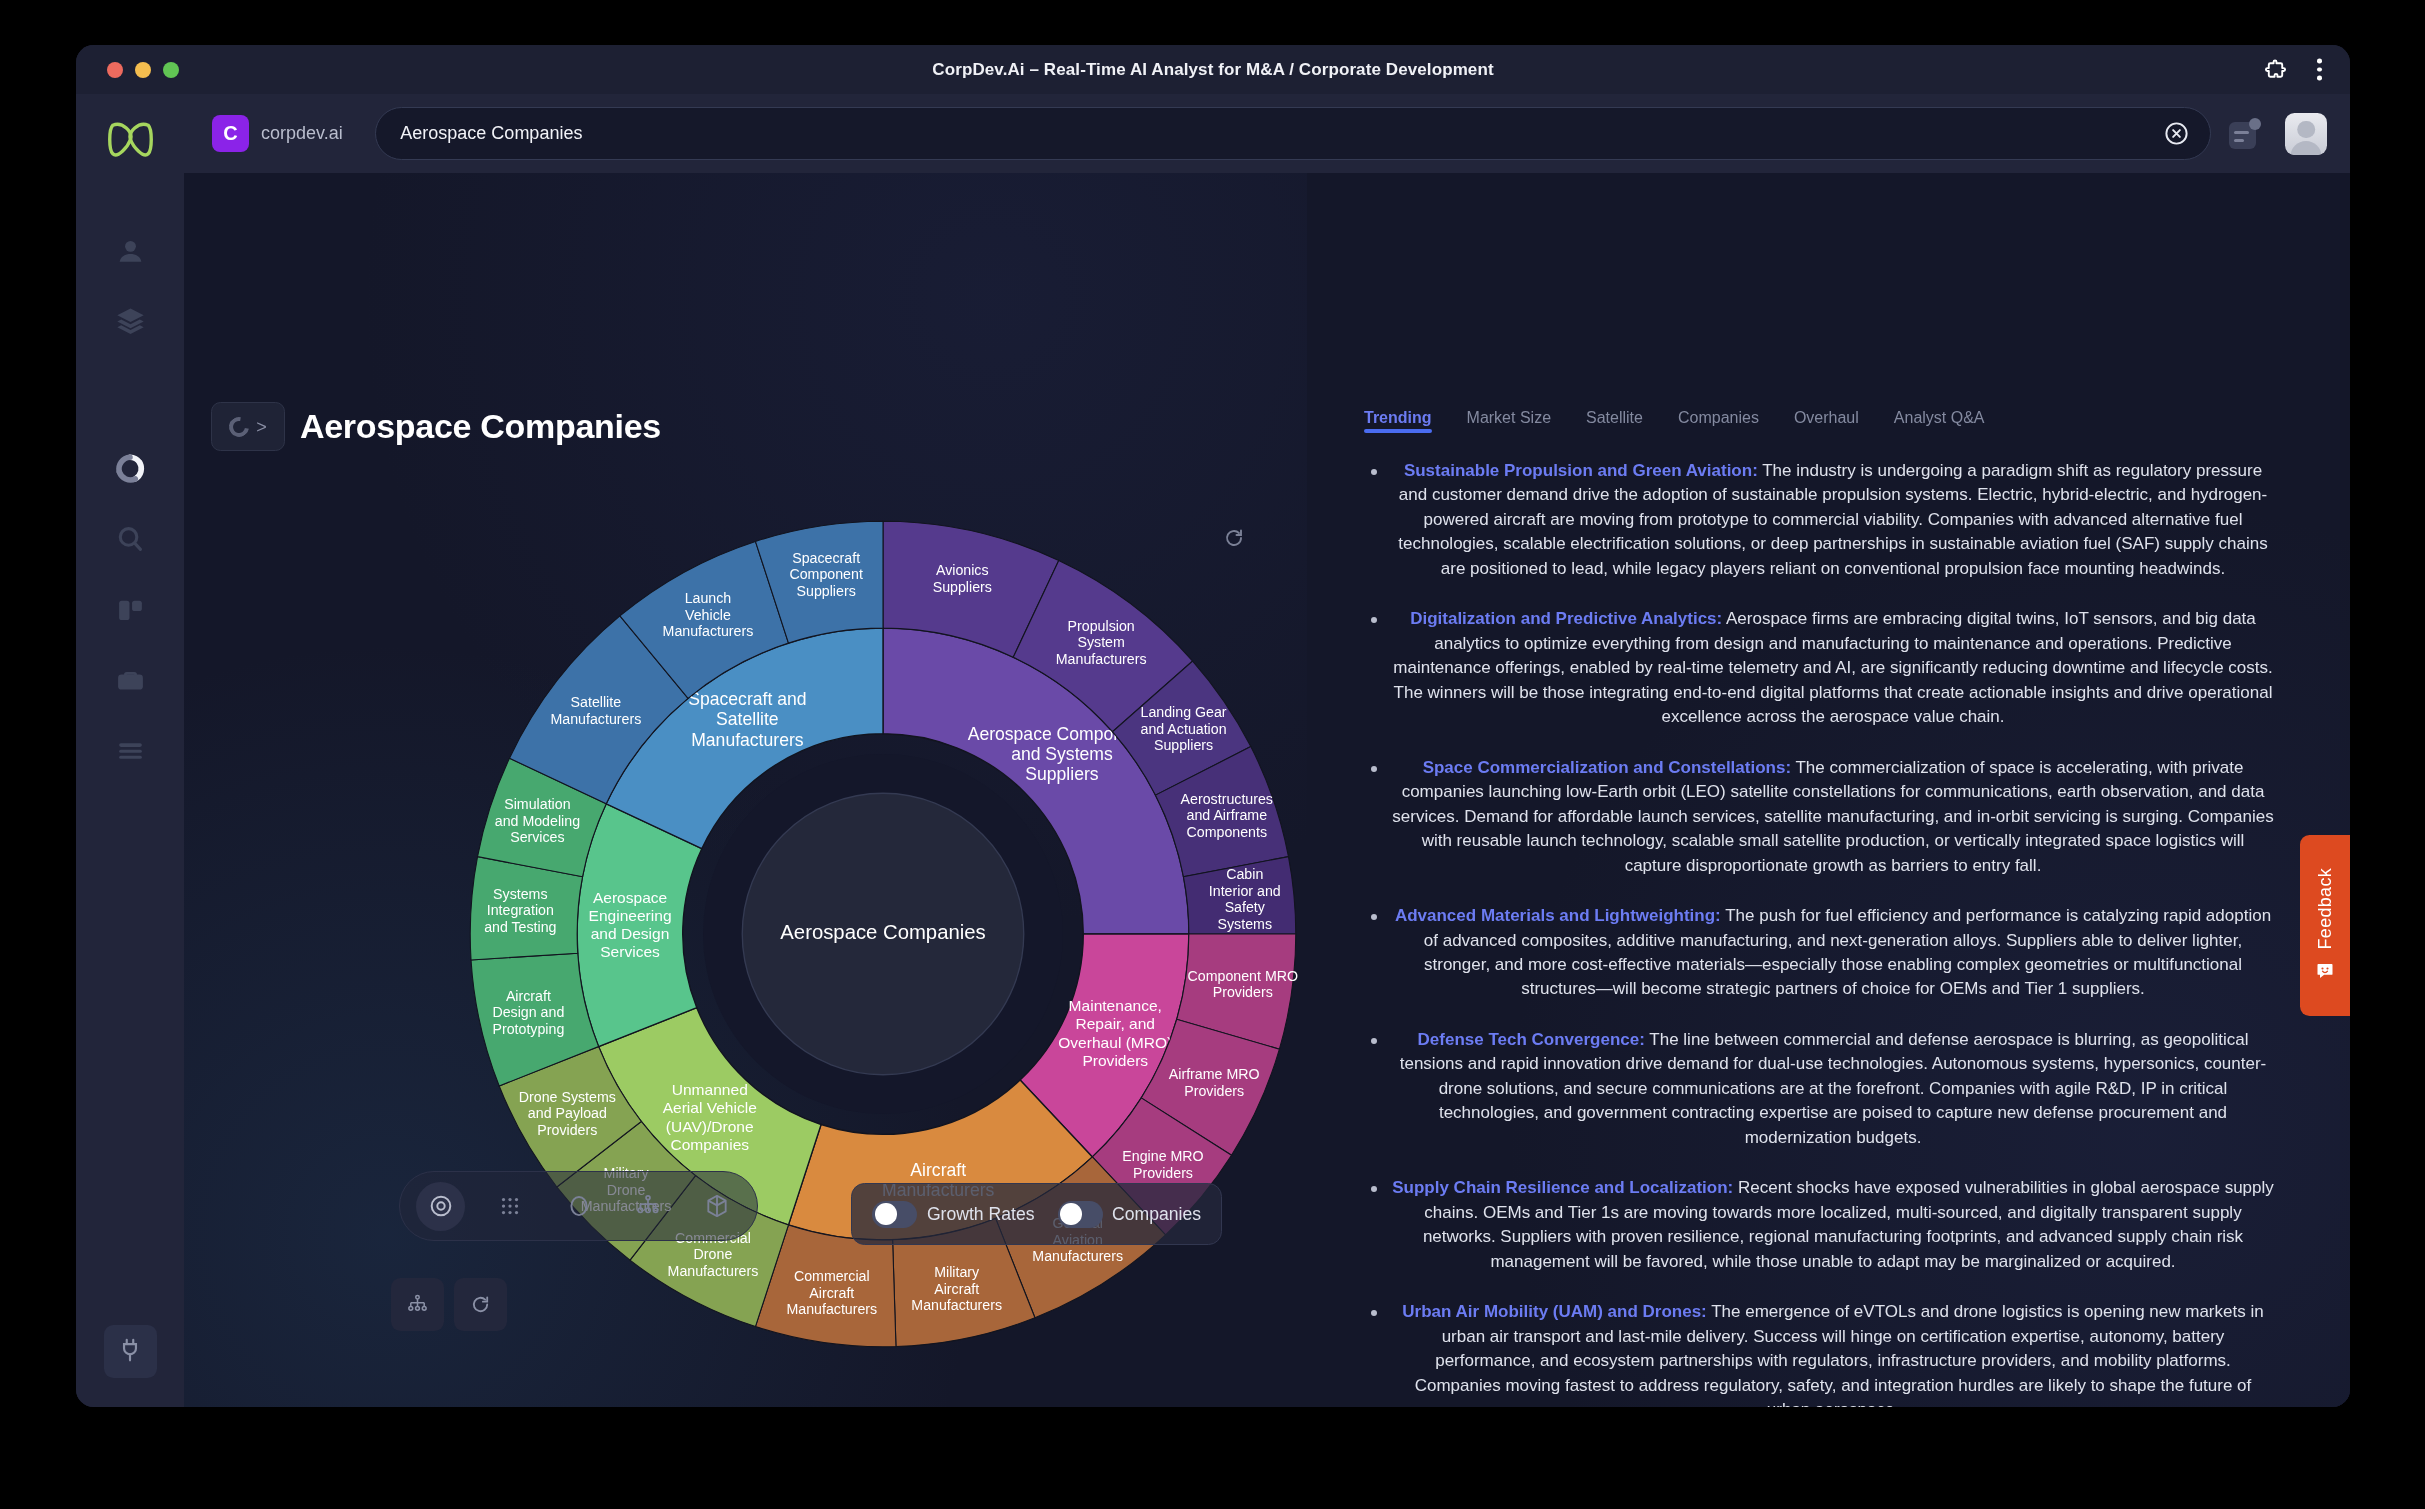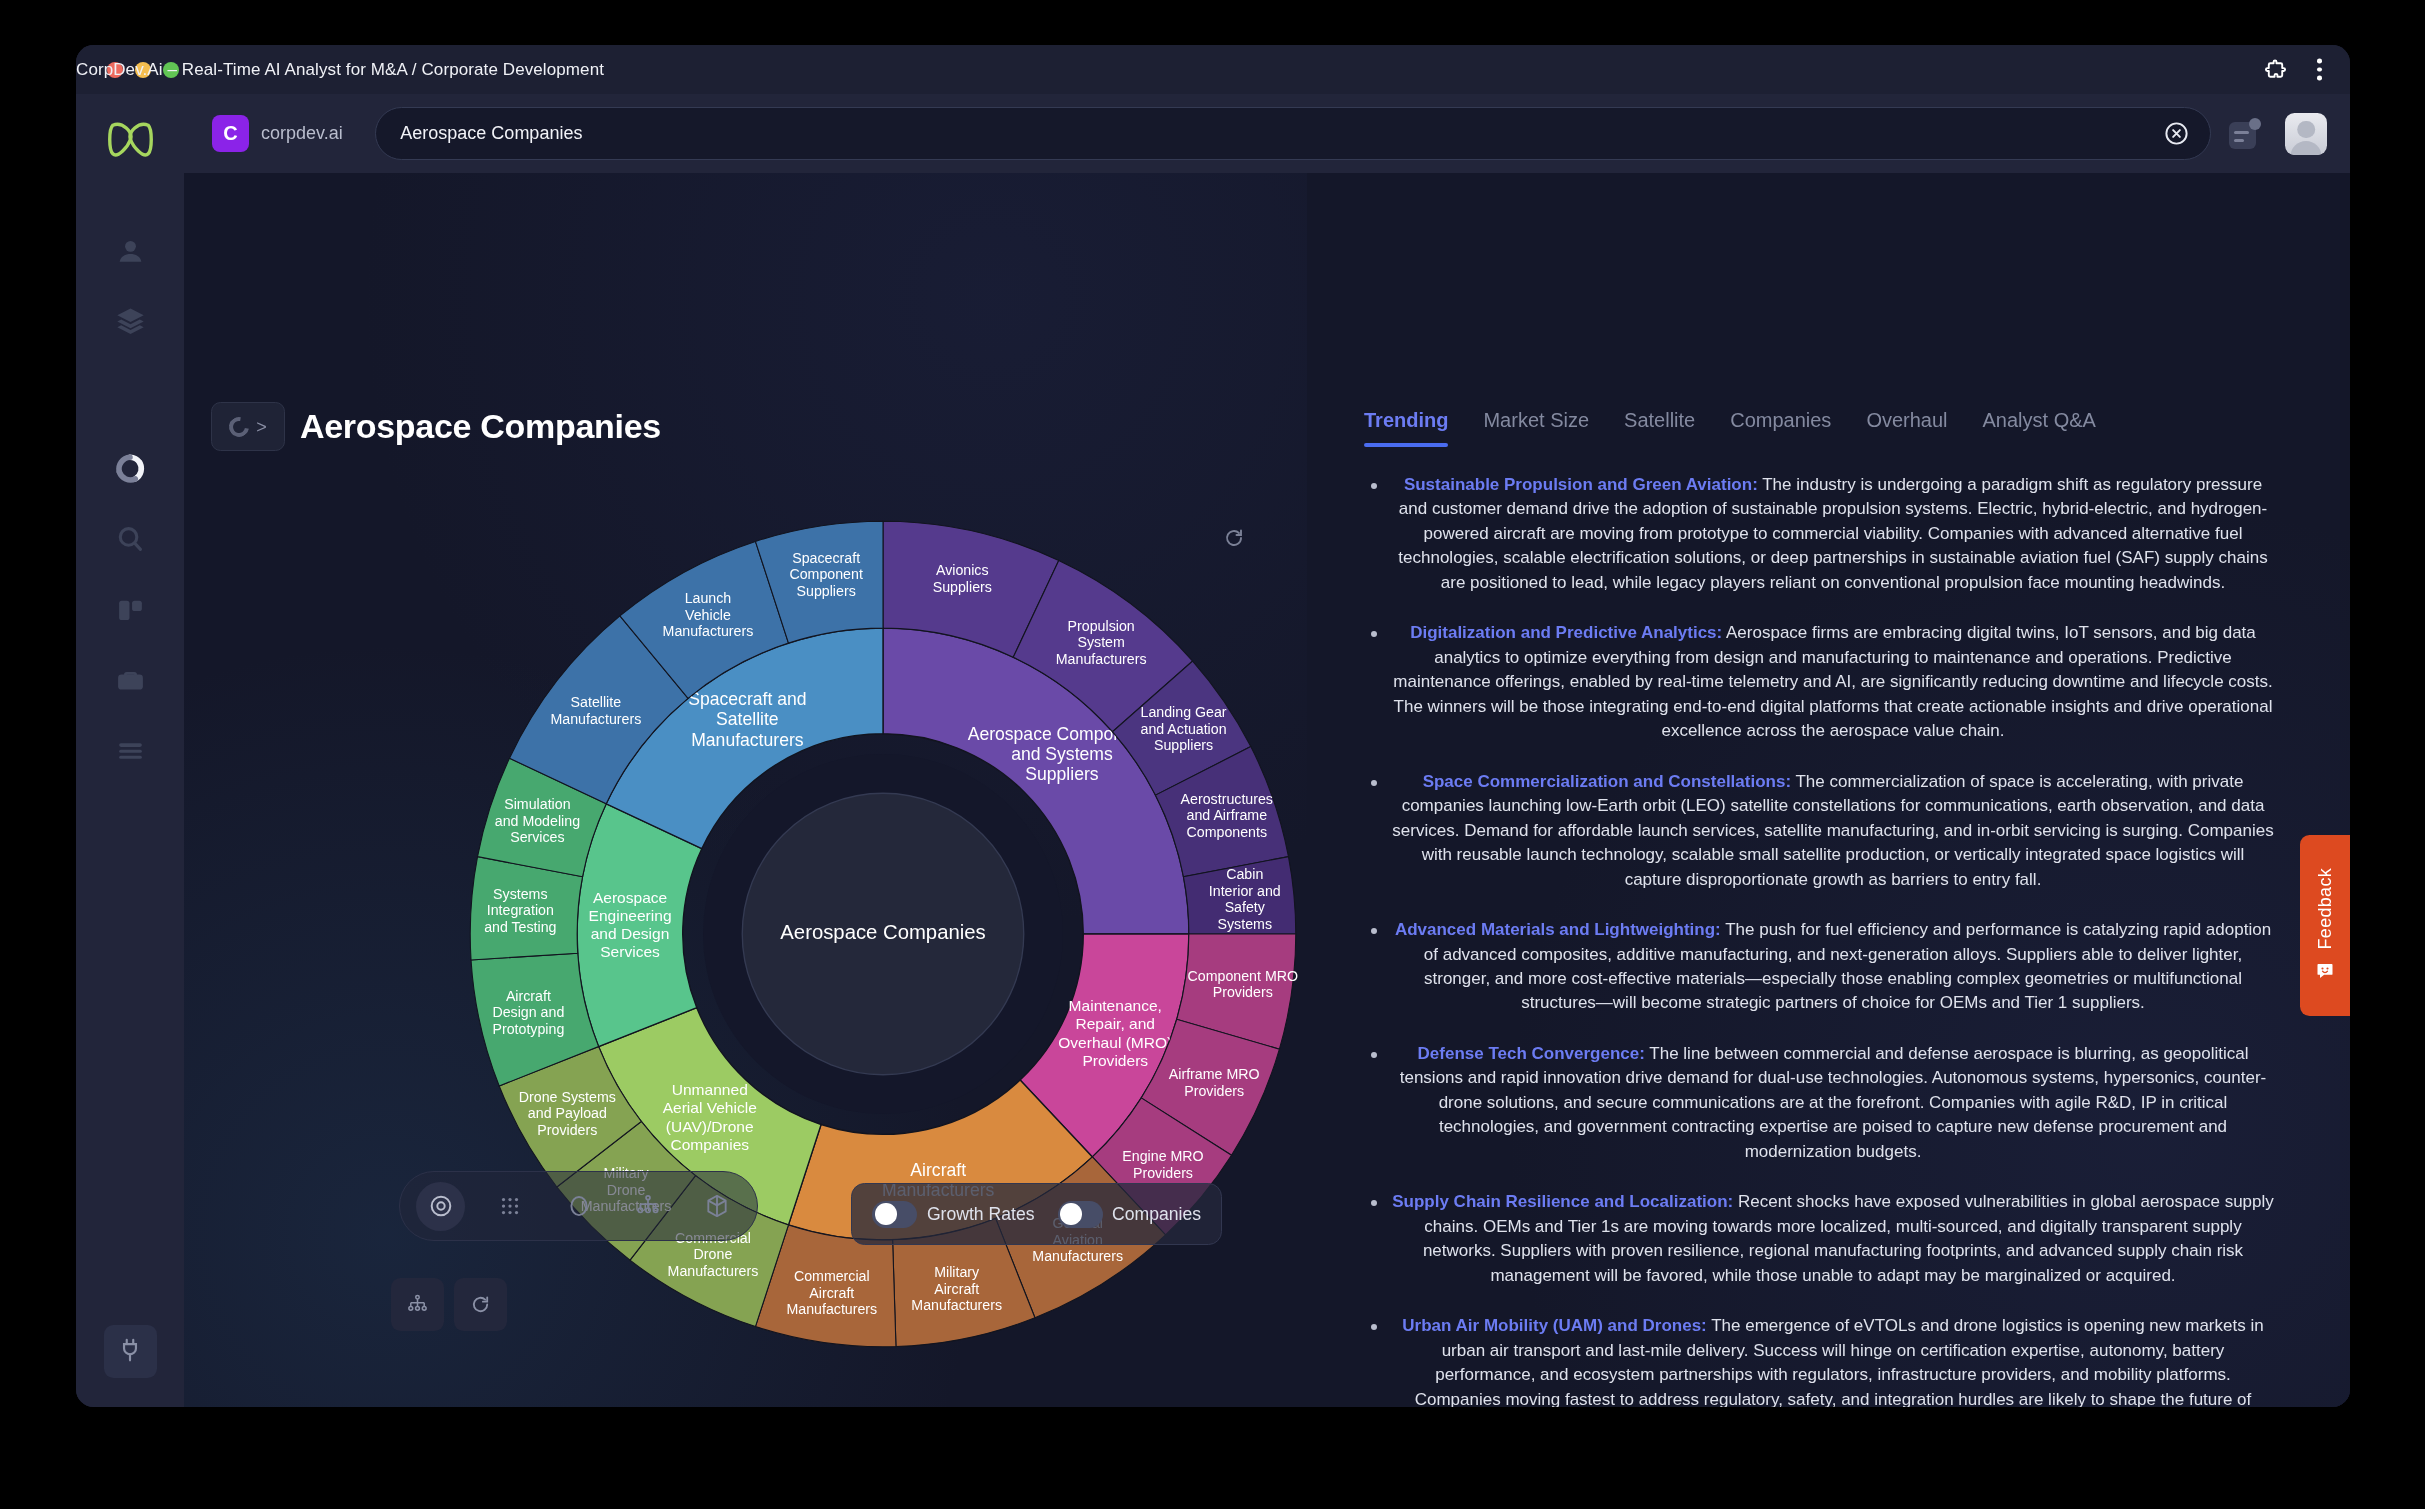--- a/index.html
+++ b/index.html
@@ -19,22 +19,22 @@
   }
   
   .titlebar{
     position:relative; height:49px; background:#1d2033;
     display:flex; align-items:center;
   }
   .traffic{ position:absolute; left:31px; top:50%; transform:translateY(-50%); display:flex; gap:12px; }
   .dot{ width:16px; height:16px; border-radius:50%; }
   .dot.r{ background:#ed6a5e; } .dot.y{ background:#f4bd4f; } .dot.g{ background:#61c554; }
   .win-title{
-    position:absolute; left:0; right:0; 
-    font-size:17px; color:#f0f1f6; letter-spacing:0.1px;
+    position:absolute; left:0; right:0; text-align:center;
+    font-size:17px; color:#f0f1f6; letter-spacing:0.1px;font-weight:bold;
   }
   .win-right{ position:absolute; right:28px; top:50%; transform:translateY(-50%); display:flex; align-items:center; gap:30px; }
   .ext-icon svg{ display:block; }
   .kebab{ display:flex; flex-direction:column; gap:4px; align-items:center; }
   .kebab i{ width:4.7px; height:4.7px; border-radius:50%; background:#fff; display:block; }
 
   
   .shell{ display:flex; height:1313px; }
 
   
@@ -149,21 +149,21 @@
 
   
   .rightpane{
     flex:1; padding:236px 76px 0 57px; position:relative;
     background:
       radial-gradient(circle at 80% 78%, rgba(46,56,104,.22) 0%, rgba(21,24,41,0) 50%),
       #141729;
     overflow:hidden;
   }
   .tabs{ display:flex; gap:35px; align-items:flex-start; }
-  .tab{ font-size:20px; color:#848aa0; padding-bottom:15px; position:relative; white-space:nowrap; }
+  .tab{ font-size:16px; color:#848aa0; padding-bottom:6px; position:relative; white-space:nowrap; }
   .tab.active{ color:#6c7cf3; font-weight:bold; }
   .tab.active::after{
     content:""; position:absolute; left:0; right:0; bottom:0; height:4px;
     background:#4a6cf0; border-radius:2px;
   }
   .sec-title{ margin-top:37px; font-size:20px; font-weight:bold; color:#fff; }
   .trend-list{ margin-top:26px; list-style:none; }
   .trend-list li{
     position:relative; padding-left:28px; margin-bottom:26px;
     font-size:17px; line-height:1.44; color:#dfe2ec;text-align:center;

